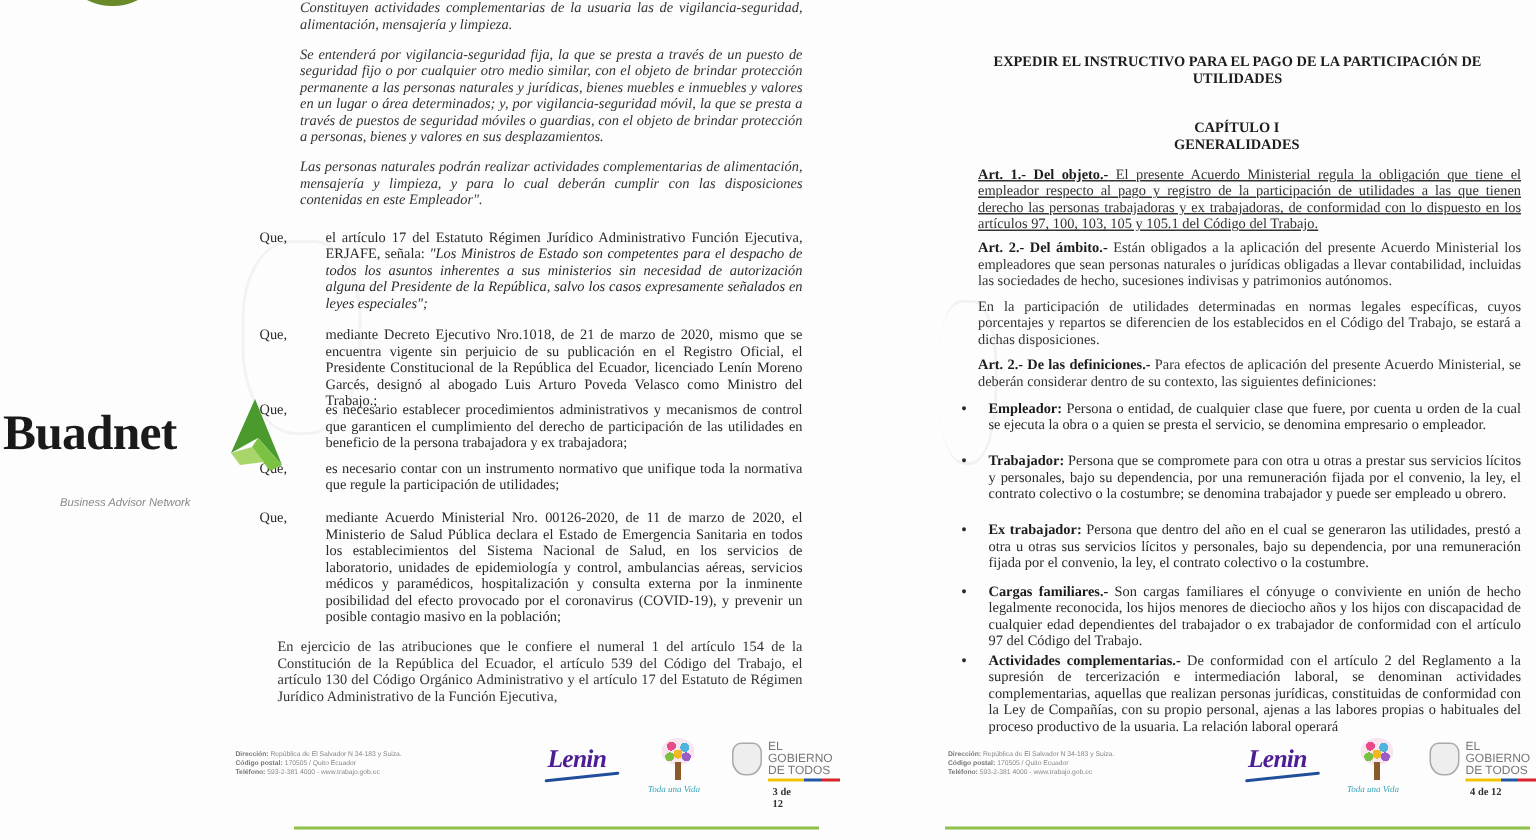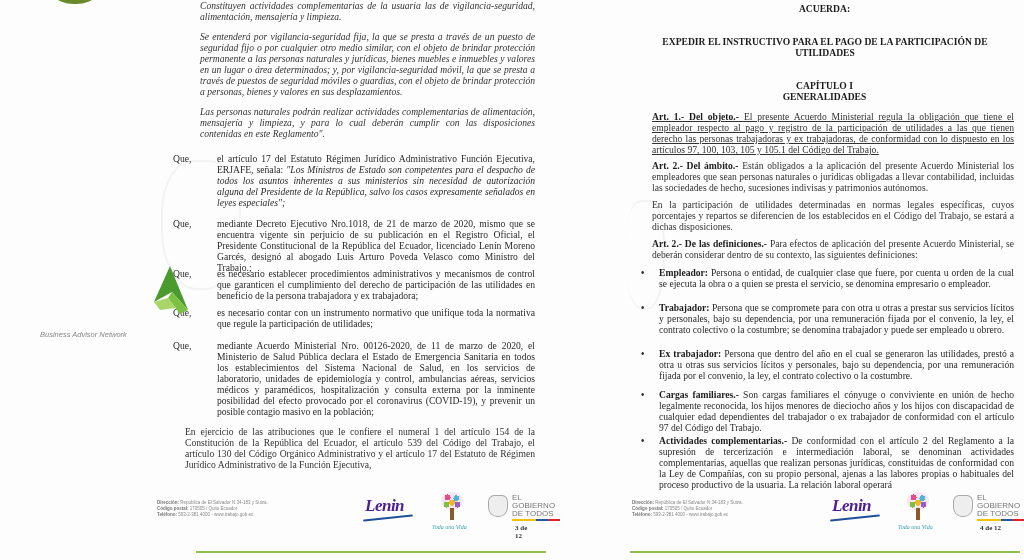--- a/index.html
+++ b/index.html
@@ -56,21 +56,21 @@
 </head>
 <body>
 
 <div class="green-blob"></div>
 
 <div class="page page-left">
   <div class="seal seal-left"></div>
 
   <p class="txt ital" style="left:45px; top:0px; width:335px;">Constituyen actividades complementarias de la usuaria las de vigilancia-seguridad, alimentación, mensajería y limpieza.</p>
   <p class="txt ital" style="left:45px; top:31px; width:335px;">Se entenderá por vigilancia-seguridad fija, la que se presta a través de un puesto de seguridad fijo o por cualquier otro medio similar, con el objeto de brindar protección permanente a las personas naturales y jurídicas, bienes muebles e inmuebles y valores en un lugar o área determinados; y, por vigilancia-seguridad móvil, la que se presta a través de puestos de seguridad móviles o guardias, con el objeto de brindar protección a personas, bienes y valores en sus desplazamientos.</p>
-  <p class="txt ital" style="left:45px; top:106px; width:335px;">Las personas naturales podrán realizar actividades complementarias de alimentación, mensajería y limpieza, y para lo cual deberán cumplir con las disposiciones contenidas en este Reglamento".</p>
+  <p class="txt ital" style="left:45px; top:106px; width:335px;">Las personas naturales podrán realizar actividades complementarias de alimentación, mensajería y limpieza, y para lo cual deberán cumplir con las disposiciones contenidas en este Empleador".</p>
 
   <div class="que-row" style="top:153px;">
     <span class="que-label">Que,</span>
     <span class="que-body">
       <span>el artículo 17 del Estatuto Régimen Jurídico Administrativo Función Ejecutiva, ERJAFE, señala:</span>
       <span class="ital">"Los Ministros de Estado son competentes para el despacho de todos los asuntos inherentes a sus ministerios sin necesidad de autorización alguna del Presidente de la República, salvo los casos expresamente señalados en leyes especiales";</span>
     </span>
   </div>
 
   <div class="que-row" style="top:218px;">
@@ -111,32 +111,32 @@
   <div class="gob-text" style="left:357px; top:494px;">
     <div>EL</div>
     <div>GOBIERNO</div>
     <div>DE TODOS</div>
   </div>
   <div class="gob-stripe" style="left:357px; top:519px; width:48px;"></div>
   <div class="page-num" style="left:360px; top:524px;">3 de 12</div>
 </div>
 
 <div class="buadnet">
+  <div class="buadnet-word">Buadnet</div>
   <div class="buadnet-tag">Business Advisor Network</div>
   <svg class="buadnet-arrow" viewBox="0 0 40 50">
     <polygon points="20,0 38,44 22,26 4,36" fill="#4a9a2e"></polygon>
     <polygon points="22,26 38,44 30,48 18,32" fill="#7cc242"></polygon>
     <polygon points="4,36 18,32 26,42 10,44" fill="#a8d66b"></polygon>
   </svg>
 </div>
 
 <div class="page page-right">
   <div class="seal seal-right"></div>
 
-  <div class="center" style="left:0; top:3px; width:399px;">ACUERDA:</div>
   <div class="center" style="left:0; top:80px; width:399px;">CAPÍTULO I</div>
   <div class="center" style="left:30px; top:36px; width:340px;">EXPEDIR EL INSTRUCTIVO PARA EL PAGO DE LA PARTICIPACIÓN DE UTILIDADES</div>
   <div class="center" style="left:0; top:91px; width:399px;">GENERALIDADES</div>
 
   <p class="txt" style="left:27px; top:111px; width:362px;text-decoration:underline;">
     <span class="b">Art. 1.- Del objeto.-</span>
     <span>El presente Acuerdo Ministerial regula la obligación que tiene el empleador respecto al pago y registro de la participación de utilidades a las que tienen derecho las personas trabajadoras y ex trabajadoras, de conformidad con lo dispuesto en los artículos 97, 100, 103, 105 y 105.1 del Código del Trabajo.</span>
   </p>
   <p class="txt" style="left:27px; top:160px; width:362px;">
     <span class="b">Art. 2.- Del ámbito.-</span>

